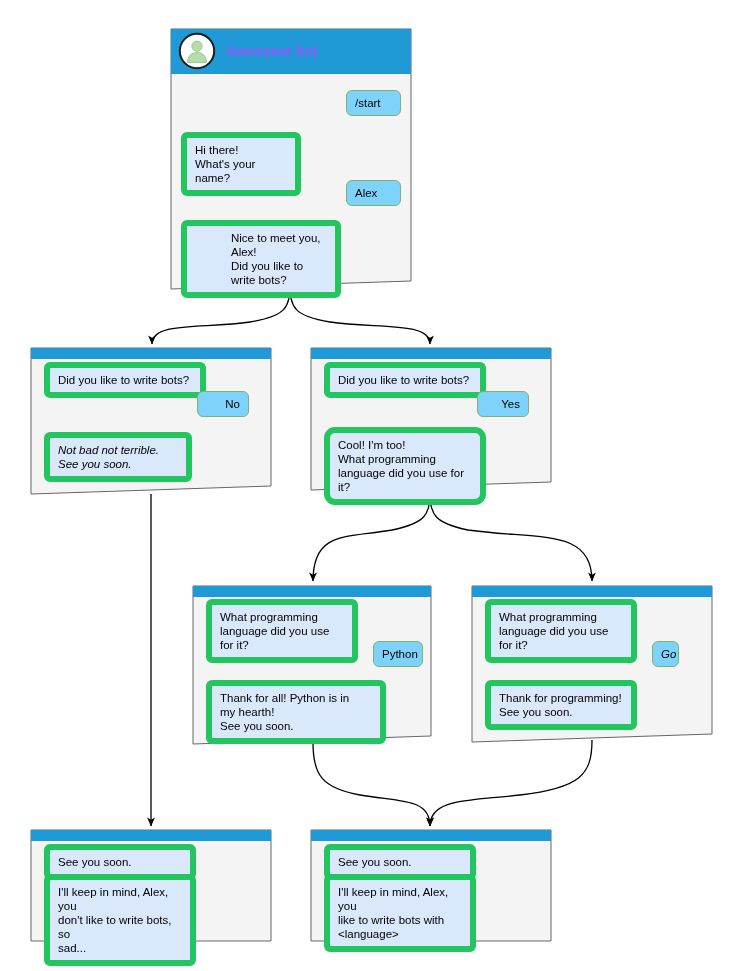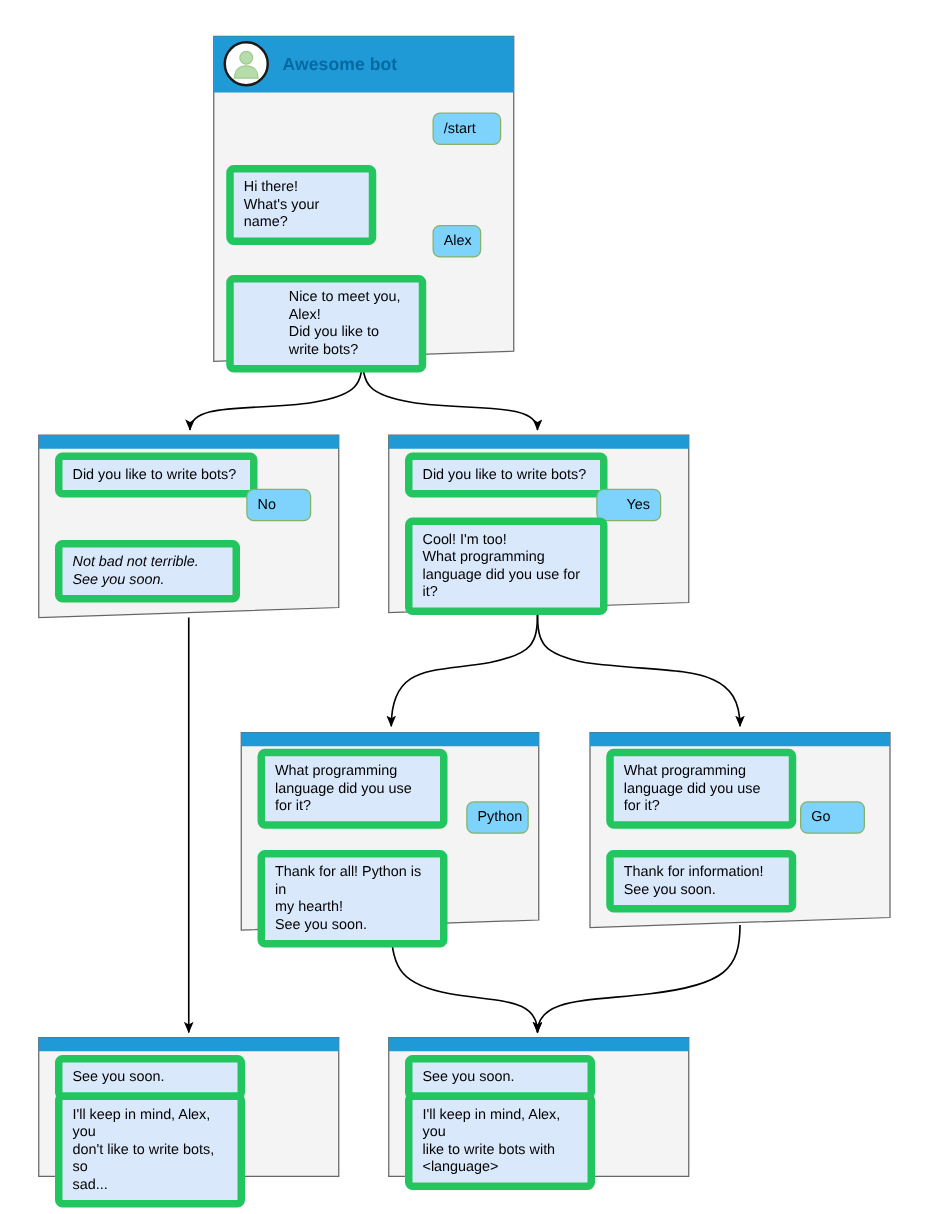--- a/index.html
+++ b/index.html
@@ -61,21 +61,21 @@
     align-items: center;
   }
   .card-header.root {
     height: 46px;
     padding-left: 8px;
   }
   .card-header.plain {
     height: 11px;
   }
   .bot-title {
-    color: #0369a1;
+    color: #8b5cf6;
     font-weight: bold;
     font-size: 14px;
     margin-left: 10px;
     letter-spacing: 0.1px;
   }
   .avatar {
     width: 38px;
     height: 38px;
     flex: 0 0 38px;
   }
@@ -142,83 +142,83 @@
           </svg>
         </span>
         <span class="bot-title">Awesome bot</span>
       </div>
 
       <div class="bubble user" style="left:176px; top:62px; width:55px;">/start</div>
 
       <div class="bubble bot" style="left:11px; top:104px; width:120px;">Hi there!
 What's your name?</div>
 
-      <div class="bubble user" style="left:176px; top:152px; width:39px;">Alex</div>
+      <div class="bubble user" style="left:176px; top:152px; width:55px;">Alex</div>
 
       <div class="bubble bot" style="left:11px; top:192px; width:160px;padding-left:44px;">Nice to meet you, Alex!
 Did you like to write bots?</div>
     </div>
   </div>
 
   <div class="card" style="left:30px; top:347px; width:242px; height:148px;">
     <svg class="card-shape" viewBox="0 0 242 148" width="242" height="148" preserveAspectRatio="none">
       <path d="M1,1 L241,1 L241,139 L1,147 Z" fill="#f4f4f4" stroke="#666666" stroke-width="1"></path>
       <path d="M1,1 L241,1 L241,12 L1,12 Z" fill="#1f9ad6" stroke="none"></path>
     </svg>
     <div class="card-inner">
       <div class="card-header plain"></div>
       <div class="bubble bot" style="left:14px; top:15px; width:162px;">Did you like to write bots?</div>
-      <div class="bubble user" style="left:167px; top:44px; width:52px;">No</div>
+      <div class="bubble user" style="left:167px; top:44px; width:52px;text-align:right;">No</div>
       <div class="bubble bot" style="left:14px; top:85px; width:148px;font-style:italic;">Not bad not terrible.
 See you soon.</div>
     </div>
   </div>
 
   <div class="card" style="left:310px; top:347px; width:242px; height:144px;">
     <svg class="card-shape" viewBox="0 0 242 144" width="242" height="144" preserveAspectRatio="none">
       <path d="M1,1 L241,1 L241,135 L1,143 Z" fill="#f4f4f4" stroke="#666666" stroke-width="1"></path>
       <path d="M1,1 L241,1 L241,12 L1,12 Z" fill="#1f9ad6" stroke="none"></path>
     </svg>
     <div class="card-inner">
       <div class="card-header plain"></div>
       <div class="bubble bot" style="left:14px; top:15px; width:162px;">Did you like to write bots?</div>
       <div class="bubble user" style="left:167px; top:44px; width:52px;text-align:right;">Yes</div>
-      <div class="bubble bot" style="left:14px; top:67px; width:162px;">Cool! I'm too!
+      <div class="bubble bot" style="left:14px; top:80px; width:162px;border-radius:11px;">Cool! I'm too!
 What programming
 language did you use for it?</div>
     </div>
   </div>
 
   <div class="card" style="left:192px; top:585px; width:240px; height:160px;">
     <svg class="card-shape" viewBox="0 0 240 160" width="240" height="160" preserveAspectRatio="none">
       <path d="M1,1 L239,1 L239,151 L1,159 Z" fill="#f4f4f4" stroke="#666666" stroke-width="1"></path>
       <path d="M1,1 L239,1 L239,12 L1,12 Z" fill="#1f9ad6" stroke="none"></path>
     </svg>
     <div class="card-inner">
       <div class="card-header plain"></div>
       <div class="bubble bot" style="left:14px; top:14px; width:152px;">What programming
 language did you use for it?</div>
       <div class="bubble user" style="left:181px; top:56px; width:50px;">Python</div>
-      <div class="bubble bot" style="left:14px; top:95px; width:152px;">Thank for all! Python is in
+      <div class="bubble bot" style="left:14px; top:95px; width:180px;">Thank for all! Python is in
 my hearth!
 See you soon.</div>
     </div>
   </div>
 
   <div class="card" style="left:471px; top:585px; width:242px; height:158px;">
     <svg class="card-shape" viewBox="0 0 242 158" width="242" height="158" preserveAspectRatio="none">
       <path d="M1,1 L241,1 L241,149 L1,157 Z" fill="#f4f4f4" stroke="#666666" stroke-width="1"></path>
       <path d="M1,1 L241,1 L241,12 L1,12 Z" fill="#1f9ad6" stroke="none"></path>
     </svg>
     <div class="card-inner">
       <div class="card-header plain"></div>
       <div class="bubble bot" style="left:14px; top:14px; width:152px;">What programming
 language did you use for it?</div>
-      <div class="bubble user" style="left:169px; top:56px; width:52px;">Go</div>
-      <div class="bubble bot" style="left:14px; top:95px; width:152px;">Thank for information!
+      <div class="bubble user" style="left:181px; top:56px; width:27px;font-style:italic;">Go</div>
+      <div class="bubble bot" style="left:14px; top:95px; width:152px;">Thank for programming!
 See you soon.</div>
     </div>
   </div>
 
   <div class="card" style="left:30px; top:829px; width:242px; height:113px;">
     <svg class="card-shape" viewBox="0 0 242 113" width="242" height="113" preserveAspectRatio="none">
       <path d="M1,1 L241,1 L241,112 L1,112 Z" fill="#f4f4f4" stroke="#666666" stroke-width="1"></path>
       <path d="M1,1 L241,1 L241,12 L1,12 Z" fill="#1f9ad6" stroke="none"></path>
     </svg>
     <div class="card-inner">

